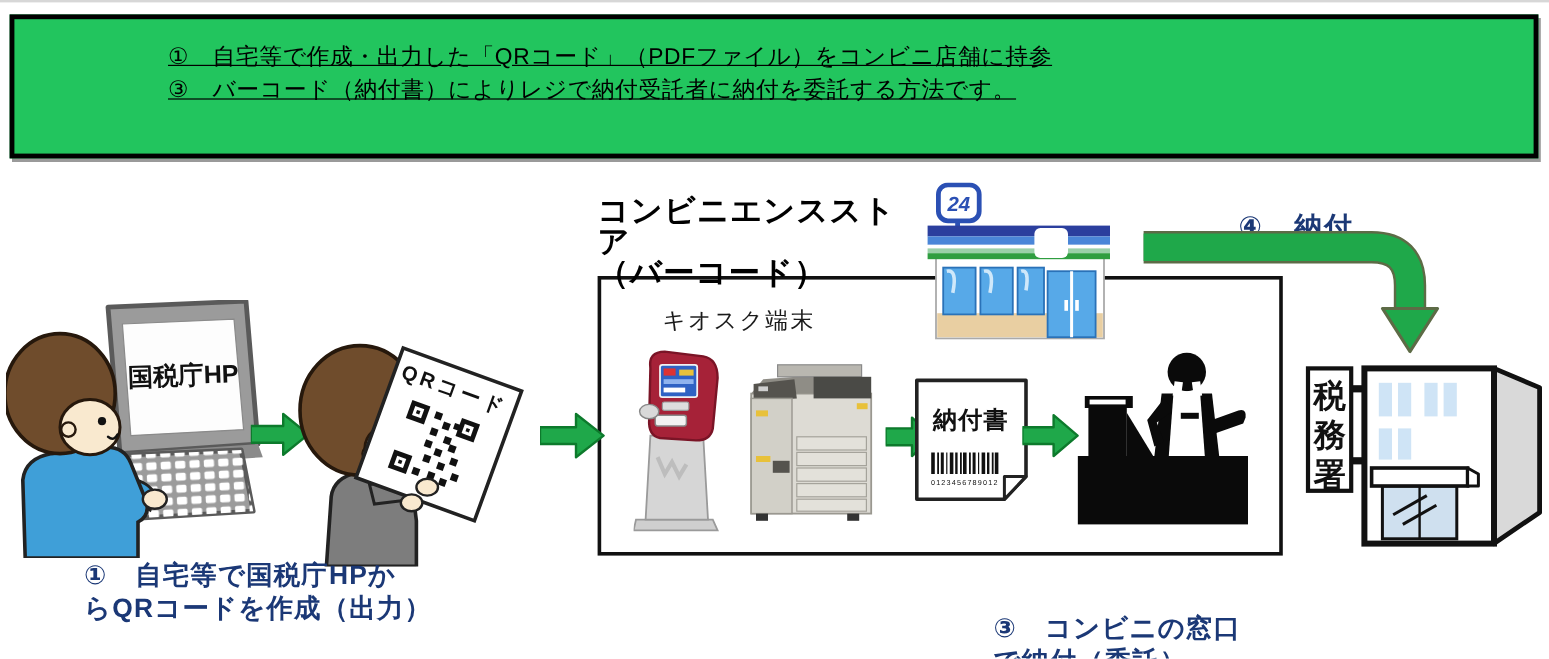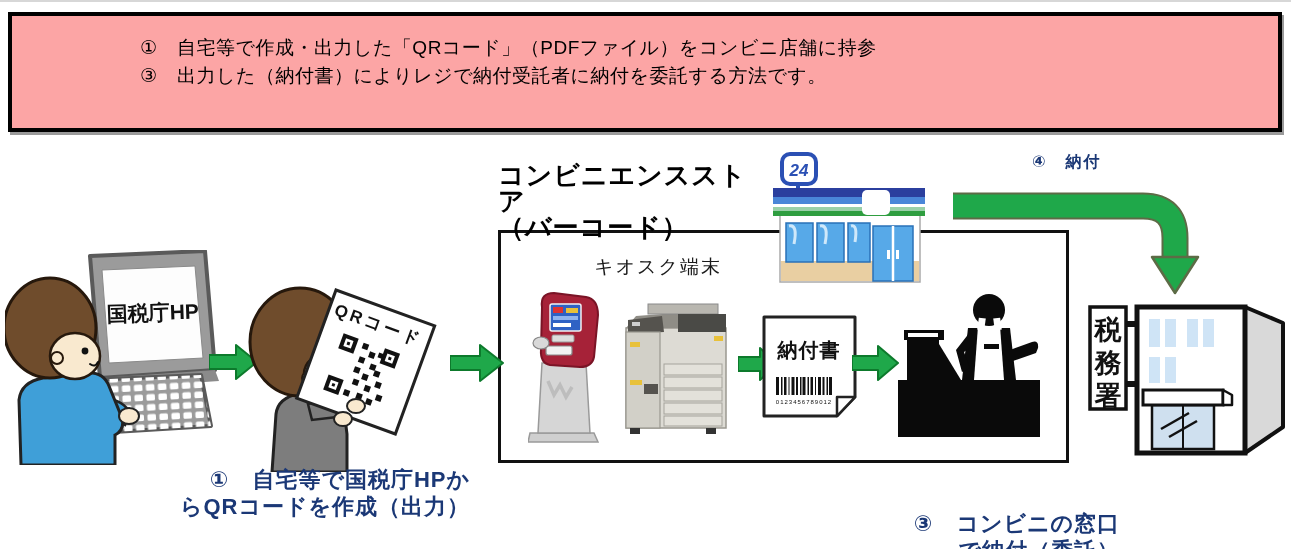--- a/index.html
+++ b/index.html
@@ -5,48 +5,49 @@
   html,body{margin:0;padding:0;background:#fff;}
   #stage{
     position:relative;width:1291px;height:549px;background:#fff;overflow:hidden;
     font-family:"Liberation Sans","DejaVu Sans",sans-serif;
   }
   .abs{position:absolute;}
   .hairline{left:0;top:0;width:1291px;height:2px;background:#d7d7d7;}
   
   .info-box{
     left:8px;top:12px;width:1266px;height:112px;
-    border:4px solid #000;background:#fca5a5;
+    border:4px solid #000;background:#22c55e;
     box-shadow:2px 3px 0 #9a9a9a;
+    text-decoration:underline;
   }
   .info-text{margin:18px 0 0 128px;font-size:19px;line-height:28px;color:#000;font-weight:500;letter-spacing:0.5px;}
   
   .store-header{left:498px;top:162px;width:268px;color:#000;font-weight:800;font-size:26px;line-height:26px;letter-spacing:1px;}
-  .kiosk-label{left:552px;top:254px;width:170px;text-align:right;color:#1a1a1a;font-weight:500;font-size:19px;letter-spacing:2px;}
-  .step4-label{left:1032px;top:152px;width:170px;color:#1b3876;font-weight:800;font-size:16px;letter-spacing:2px;}
+  .kiosk-label{left:552px;top:254px;width:170px;text-align:left;color:#1a1a1a;font-weight:500;font-size:19px;letter-spacing:2px;}
+  .step4-label{left:1032px;top:174px;width:170px;color:#1b3876;font-weight:800;font-size:23px;letter-spacing:2px;}
   
   .big-box{left:498px;top:230px;width:565px;height:227px;border:3px solid #111;background:#fff;}
   
-  .caption{color:#1b3876;font-weight:800;font-size:22px;line-height:27px;text-align:right;letter-spacing:1px;}
+  .caption{color:#1b3876;font-weight:800;font-size:22px;line-height:27px;text-align:left;letter-spacing:1px;}
   .cap1{left:70px;top:466px;width:400px;}
   .cap2{left:462px;top:466px;width:336px;}
   .cap3{left:828px;top:462px;width:292px;margin-top:48px;}
   svg{display:block;}
 </style>
 </head>
 <body>
 
 <div id="stage">
 
   <div class="abs hairline"></div>
 
   <div class="abs info-box">
     <div class="info-text">
       <div>①　自宅等で作成・出力した「QRコード」（PDFファイル）をコンビニ店舗に持参</div>
-      <div>③　出力した（納付書）によりレジで納付受託者に納付を委託する方法です。</div>
+      <div>③　バーコード（納付書）によりレジで納付受託者に納付を委託する方法です。</div>
     </div>
   </div>
 
   <div class="abs big-box"></div>
 
   <div class="abs store-header">
     <div>コンビニエンスストア</div>
     <div>（バーコード）</div>
   </div>
 

